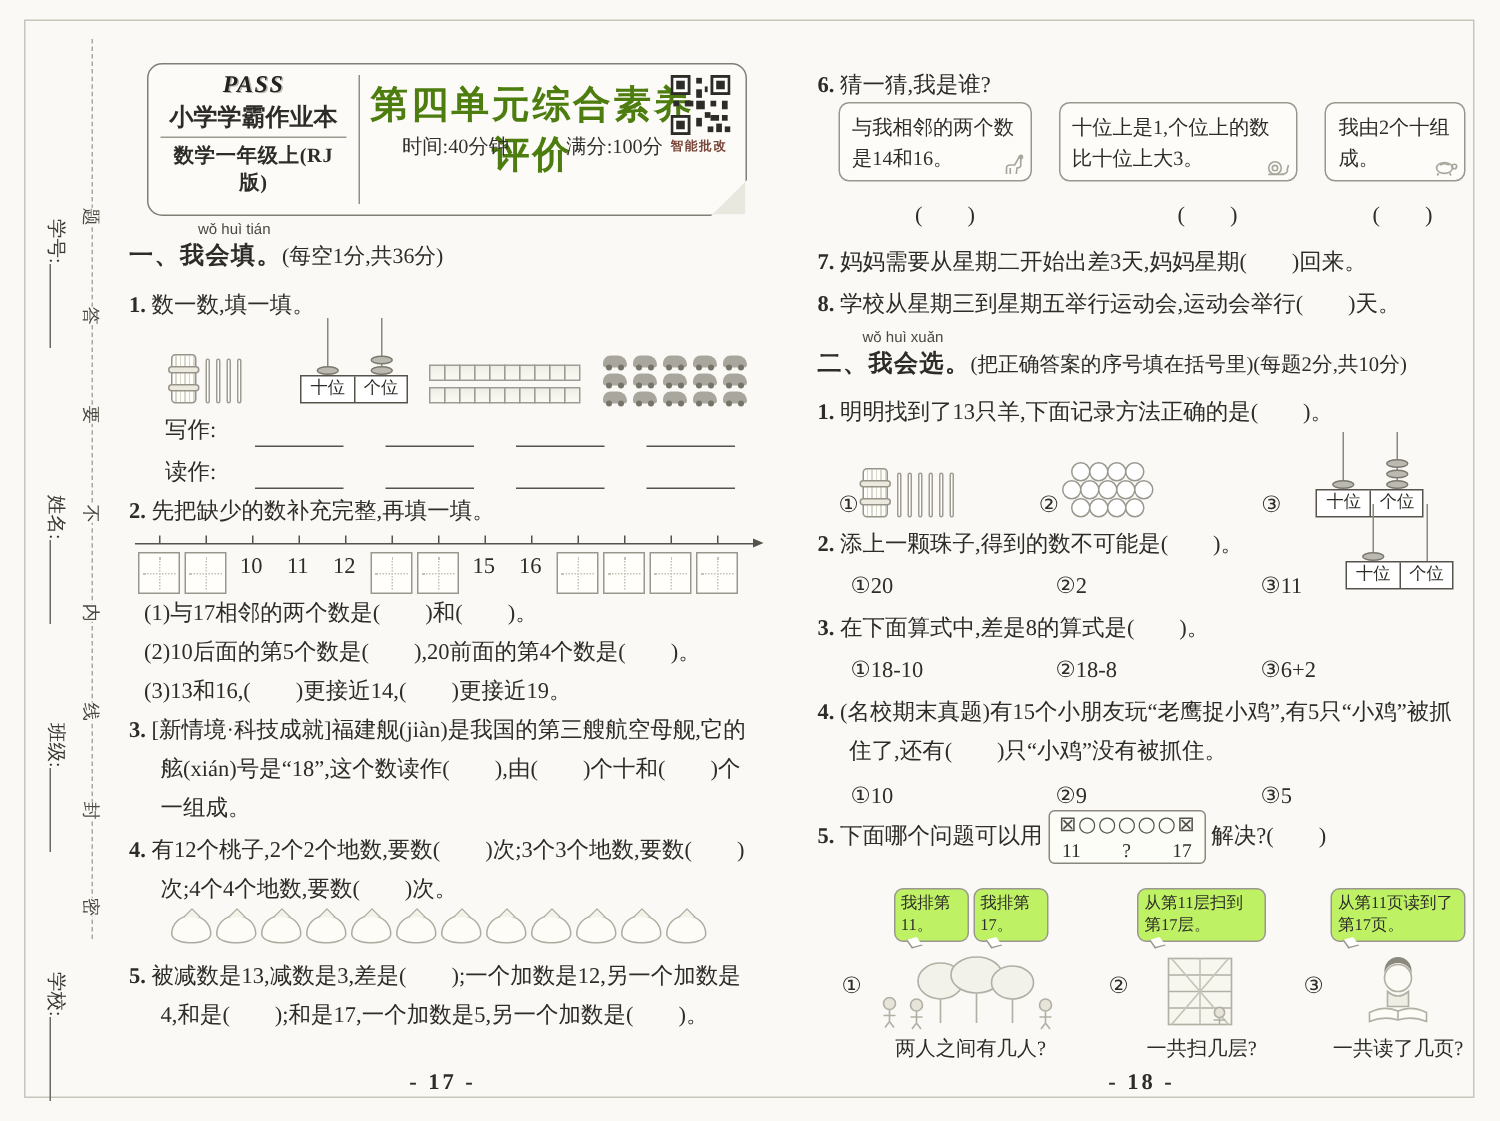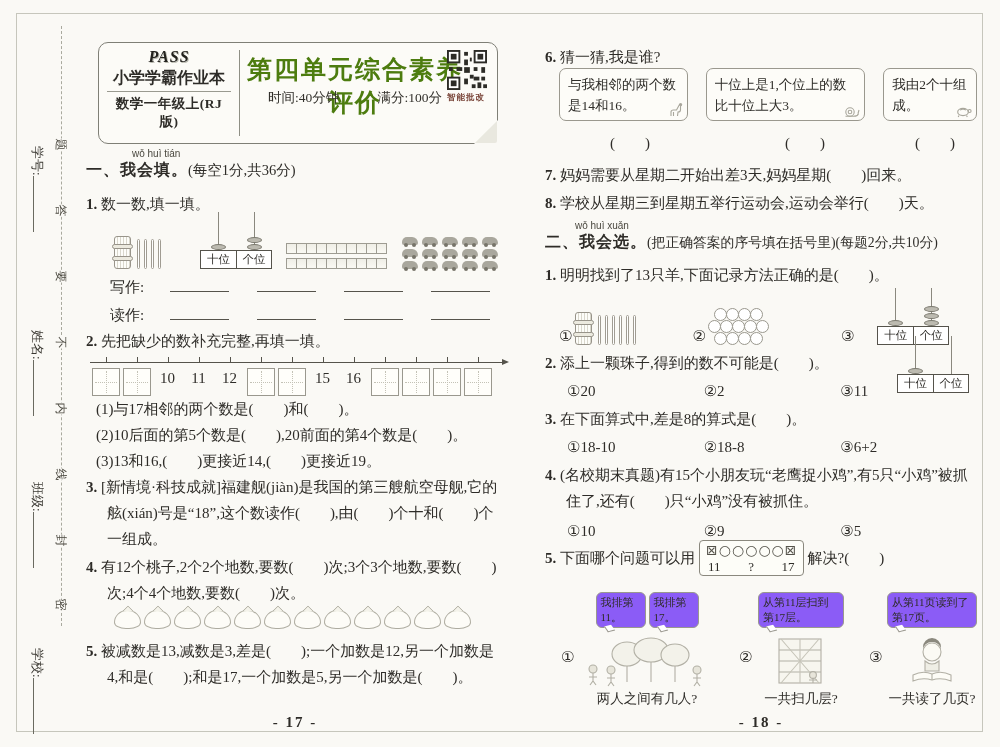--- a/index.html
+++ b/index.html
@@ -82,21 +82,21 @@
   .abacus-labels span + span{border-left:1px solid #55534b;}
   .cubes{display:flex;flex-direction:column;gap:4px;}
   .cubes > span{display:flex;}
   .cube{display:inline-block;width:11px;height:11px;border:1px solid #9e9c92;margin-left:-1px;
     background:linear-gradient(#efeee6,#faf9f3);}
   .cars{display:grid;grid-template-columns:repeat(5,20px);row-gap:4px;}
   .car{position:relative;width:16px;height:8px;background:#a9a79d;border-radius:5px 6px 2px 2px;}
   .car::before{content:"";position:absolute;left:2px;bottom:-2px;width:4px;height:4px;
     border-radius:50%;background:#767469;box-shadow:8px 0 0 #767469;}
   
-  .ans-row{display:flex;align-items:flex-start;line-height:22px;}
+  .ans-row{display:flex;align-items:flex-end;line-height:22px;}
   .ans-row .lab{width:46px;}
   .ans-row .blank{flex:1;max-width:72px;border-bottom:1px solid #55534b;height:16px;margin:0 14px;}
   
   .numberline{position:relative;display:flex;padding-top:8px;}
   .numberline::before{content:"";position:absolute;left:0;right:4px;top:8px;height:1px;background:#55534b;}
   .numberline::after{content:"";position:absolute;right:-1px;top:5px;width:0;height:0;
     border-left:7px solid #55534b;border-top:3.5px solid transparent;border-bottom:3.5px solid transparent;}
   .nl-cell{position:relative;width:31px;display:flex;justify-content:center;}
   .nl-cell::before{content:"";position:absolute;top:-5px;left:50%;width:1px;height:5px;background:#55534b;}
   .nl-box{position:relative;width:28px;height:28px;border:1px solid #9a988e;background:#fffefa;margin-top:6px;}
@@ -131,21 +131,21 @@
   .diagram{display:inline-block;border:1px solid #8a887e;border-radius:4px;
     padding:1px 6px 0;margin:0 4px;background:#fdfdf8;}
   .dg-cells{display:flex;gap:1px;font-family:"DejaVu Sans",sans-serif;font-size:14px;line-height:17px;}
   .dg-x{color:#55534b;} .dg-o{color:#55534b;}
   .dg-labels{display:flex;justify-content:space-between;font-size:13px;line-height:16px;padding:0 2px;}
   
   .s5opts{display:flex;gap:26px;padding-left:18px;}
   .s5opt{position:relative;padding-left:16px;width:150px;display:flex;flex-direction:column;align-items:center;}
   .s5opt .marker{position:absolute;left:-2px;top:56px;}
   .bubbles{display:flex;gap:3px;align-items:flex-start;min-height:44px;}
-  .bubble{position:relative;border:1px solid #9a988e;border-radius:6px;background:#8b5cf6;
+  .bubble{position:relative;border:1px solid #9a988e;border-radius:6px;background:#bef264;
     padding:2px 4px;font-size:11px;line-height:15px;}
   .bubble::after{content:"";position:absolute;left:9px;bottom:-5px;width:6px;height:6px;background:#fff;
     border-right:1px solid #9a988e;border-bottom:1px solid #9a988e;transform:rotate(55deg) skewX(-20deg);}
   .caption{font-size:13.5px;margin-top:3px;white-space:nowrap;}
   .figart{margin-top:1px;}
   
   .pg-footer{text-align:center;font-weight:bold;font-size:15px;letter-spacing:2px;}
 </style>
 </head>
 <body>

